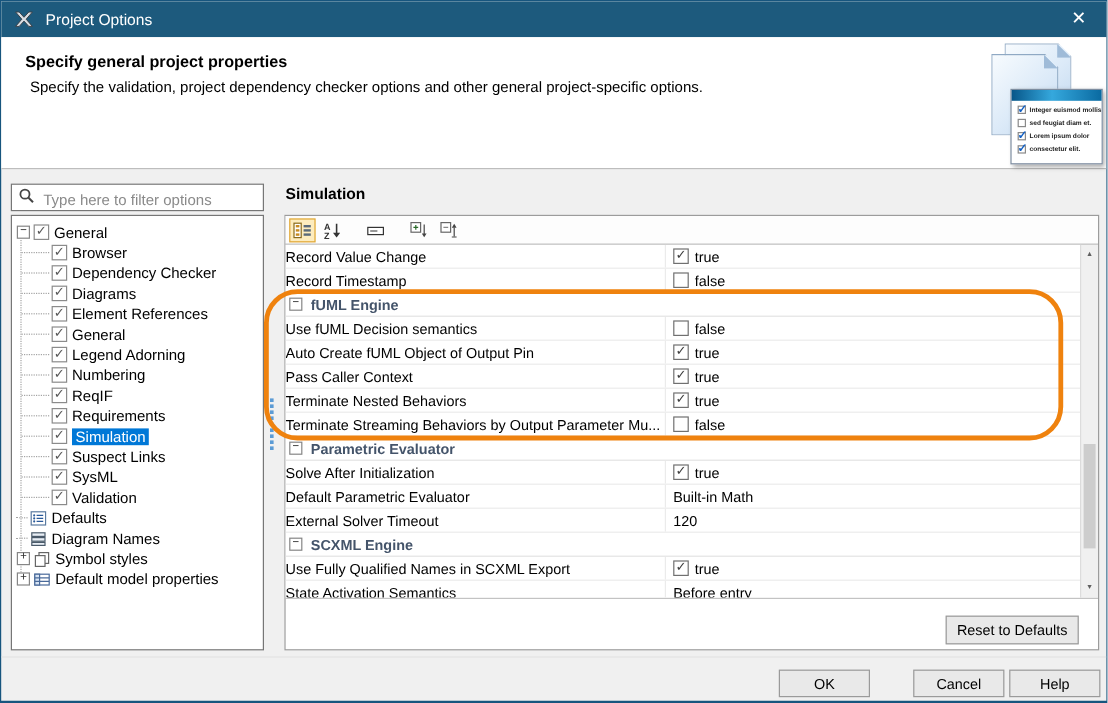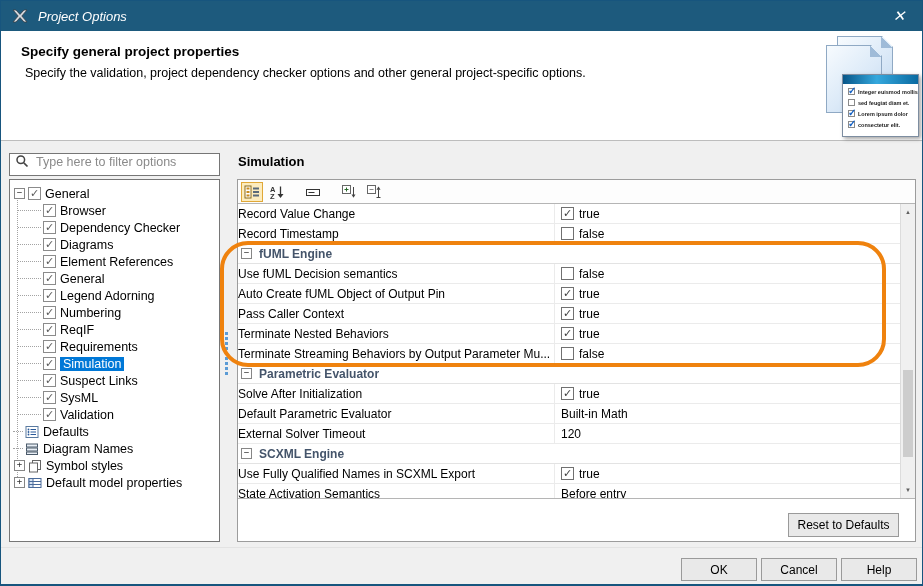--- a/index.html
+++ b/index.html
@@ -1,20 +1,20 @@
 <!DOCTYPE html>
 <html><head>
 <meta charset="utf-8">
 <style>
   html,body{margin:0;padding:0;overflow:hidden;}
   body{width:923px;height:586px;position:relative;font-family:"Liberation Sans",sans-serif;background:#fff;}
   .window{position:absolute;inset:0;background:#f0f0f0;border:1px solid #17557e;border-bottom-width:2px;box-sizing:border-box;overflow:hidden;}
 
   
-  .titlebar{position:absolute;left:0;top:0;right:0;height:30px;background:#1d5a7d;display:flex;align-items:center;padding:0 8px;box-sizing:border-box;font-style:italic;}
+  .titlebar{position:absolute;left:0;top:0;right:0;height:30px;background:#1d5a7d;display:flex;align-items:center;padding:0 8px;box-sizing:border-box;}
   .titlebar .logo{width:18px;height:18px;margin-left:2px;flex:none;}
   .titlebar .title{color:#fff;font-size:13px;margin-left:9px;white-space:nowrap;}
   .close-btn{margin-left:auto;color:#fff;font-size:15px;width:30px;text-align:center;line-height:30px;}
 
   
   .header{position:absolute;left:0;top:30px;right:0;height:110px;background:#fff;border-bottom:1px solid #bdbdbd;box-sizing:border-box;}
   .header h1{margin:13px 0 0 20px;font-size:13.5px;font-weight:700;color:#000;}
   .header p{margin:7px 0 0 24px;font-size:12.5px;color:#000;}
 
   
@@ -24,21 +24,21 @@
   .page1{left:18px;top:0;width:56px;height:64px;}
   .page2{left:7px;top:9px;width:56px;height:68px;box-shadow:1px 1px 2px rgba(0,0,0,.18);}
   .checkpanel{position:absolute;right:0;top:38px;width:77px;height:63px;background:#fff;border:1px solid #7d8da0;box-shadow:2px 2px 4px rgba(0,0,0,.35);box-sizing:border-box;}
   .checkpanel .bar{height:9px;background:linear-gradient(90deg,#075689,#35a8dd 45%,#0a6aa1);}
   .cl-row{display:flex;align-items:center;gap:3px;padding:4px 0 0 5px;}
   .cl-box{width:7px;height:7px;border:1px solid #8a8a8a;background:#fff;position:relative;flex:none;box-sizing:border-box;}
   .cl-box.checked::after{content:"✓";position:absolute;left:-1px;top:-4px;font-size:10px;font-weight:700;color:#1260c4;}
   .cl-label{font-size:5.5px;font-weight:700;color:#222;white-space:nowrap;}
 
   
-  .filter{position:absolute;left:8px;top:152px;width:211px;height:23px;background:#fff;border:1px solid #767676;box-sizing:border-box;display:flex;align-items:flex-start;padding:0 5px;gap:5px;}
+  .filter{position:absolute;left:8px;top:152px;width:211px;height:23px;background:#fff;border:1px solid #767676;box-sizing:border-box;display:flex;align-items:flex-end;padding:0 5px;gap:5px;}
   .filter input{border:none;outline:none;flex:1;font:12.5px "Liberation Sans",sans-serif;color:#333;background:transparent;min-width:0;}
   .filter input::placeholder{color:#8a8a8a;}
   .tree{position:absolute;left:8px;top:178px;width:211px;height:363px;background:#fff;border:1px solid #767676;box-sizing:border-box;padding-top:5px;overflow:hidden;}
   .tree::before{content:"";position:absolute;left:7px;top:18px;height:285px;border-left:1px dotted #a3a3a3;}
   .trow{height:17px;display:flex;align-items:center;padding-left:3px;font-size:12.5px;color:#000;position:relative;}
   .exp{width:9px;height:9px;border:1px solid #868686;background:#fff;font-size:9px;line-height:7px;text-align:center;flex:none;margin:0 1px;z-index:1;color:#333;box-sizing:content-box;font-family:"DejaVu Sans Mono",monospace;}
   .tstub{width:10px;border-top:1px dotted #a3a3a3;flex:none;}
   .trow.lvl1{padding-left:8px;}
   .trow.lvl1 .tstub{width:23px;}
   .tcb{width:13px;height:13px;border:1px solid #8b8b8b;background:#fff;flex:none;margin:0 4px 0 2px;text-align:center;line-height:11px;font-size:11px;color:#5a5a5a;box-sizing:border-box;z-index:1;}
@@ -76,21 +76,21 @@
   .sthumb{position:absolute;left:2px;right:2px;top:166px;height:87px;background:#cdcdcd;}
 
   
   .ring{position:absolute;left:219px;top:240px;width:666px;height:126px;border:4px solid #ef820e;border-radius:28px;box-sizing:border-box;z-index:6;pointer-events:none;}
 
   
   .push{background:#e9e9e9;border:1px solid #9a9a9a;font-size:12px;color:#000;display:flex;align-items:center;justify-content:center;box-sizing:border-box;font-family:"Liberation Sans",sans-serif;}
   .reset-btn{position:absolute;right:16px;bottom:4px;width:111px;height:24px;}
   .footer-sep{position:absolute;left:0;right:0;top:546px;border-top:1px solid #e3e3e3;}
   .fbtn{position:absolute;top:557px;width:76px;height:23px;}
-  .fbtn.ok{left:680px;}
+  .fbtn.ok{left:648px;}
   .fbtn.cancel{left:760px;}
   .fbtn.help{left:840px;}
 </style>
 </head>
 <body>
 
 <div class="window">
 
   <div class="titlebar">
     <span class="logo">

